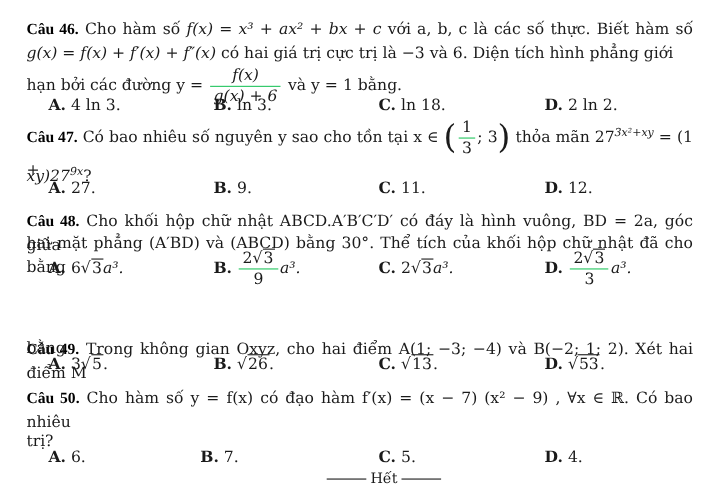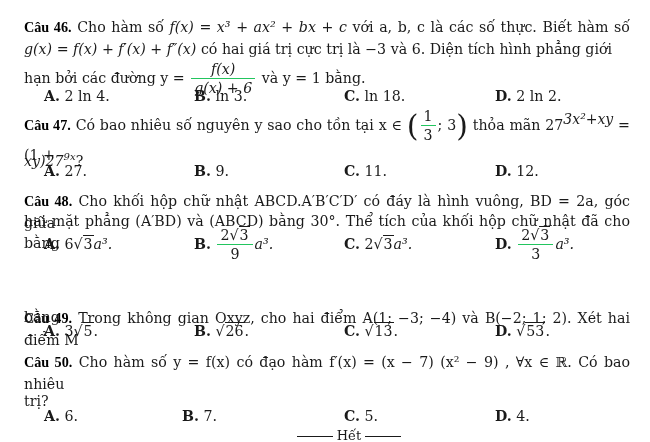--- a/index.html
+++ b/index.html
@@ -34,31 +34,31 @@
   </div>
   <div class="q" style="top:60px;">
     <span>hạn bởi các đường y =</span>
     <span class="frac m">
       <span class="num">f(x)</span>
       <span class="den">g(x) + 6</span>
     </span>
     <span>và y = 1 bằng.</span>
   </div>
   <div class="ans" style="top:88px;">
-    <span class="opt" style="left:0;"><b>A.</b> <span>2 ln 4.</span></span>
+    <span class="opt" style="left:0;"><b>A.</b> <span>4 ln 3.</span></span>
     <span class="opt" style="left:150px;"><b>B.</b> <span>ln 3.</span></span>
     <span class="opt" style="left:300px;"><b>C.</b> <span>ln 18.</span></span>
     <span class="opt" style="left:451px;"><b>D.</b> <span>2 ln 2.</span></span>
   </div>
 
   <div class="q" style="top:107px;">
     <span class="qn">Câu 47.</span>
     <span>Có bao nhiêu số nguyên y sao cho tồn tại x ∈</span>
     <span class="paren">(</span><span class="frac"><span class="num">1</span><span class="den">3</span></span><span>; 3</span><span class="paren">)</span>
-    <span>thỏa mãn 27</span><sup class="m" style="font-size:14px;">3x²+xy</sup>
+    <span>thỏa mãn 27</span><sup class="m" style="font-size:10px;">3x²+xy</sup>
     <span>= (1 +</span>
   </div>
   <div class="q" style="top:146px;">
     <span class="m">xy)27</span><sup class="m" style="font-size:10px;">9x</sup><span>?</span>
   </div>
   <div class="ans" style="top:163px;text-align:right;">
     <span class="opt" style="left:0;"><b>A.</b> <span>27.</span></span>
     <span class="opt" style="left:150px;"><b>B.</b> <span>9.</span></span>
     <span class="opt" style="left:300px;"><b>C.</b> <span>11.</span></span>
     <span class="opt" style="left:451px;"><b>D.</b> <span>12.</span></span>

